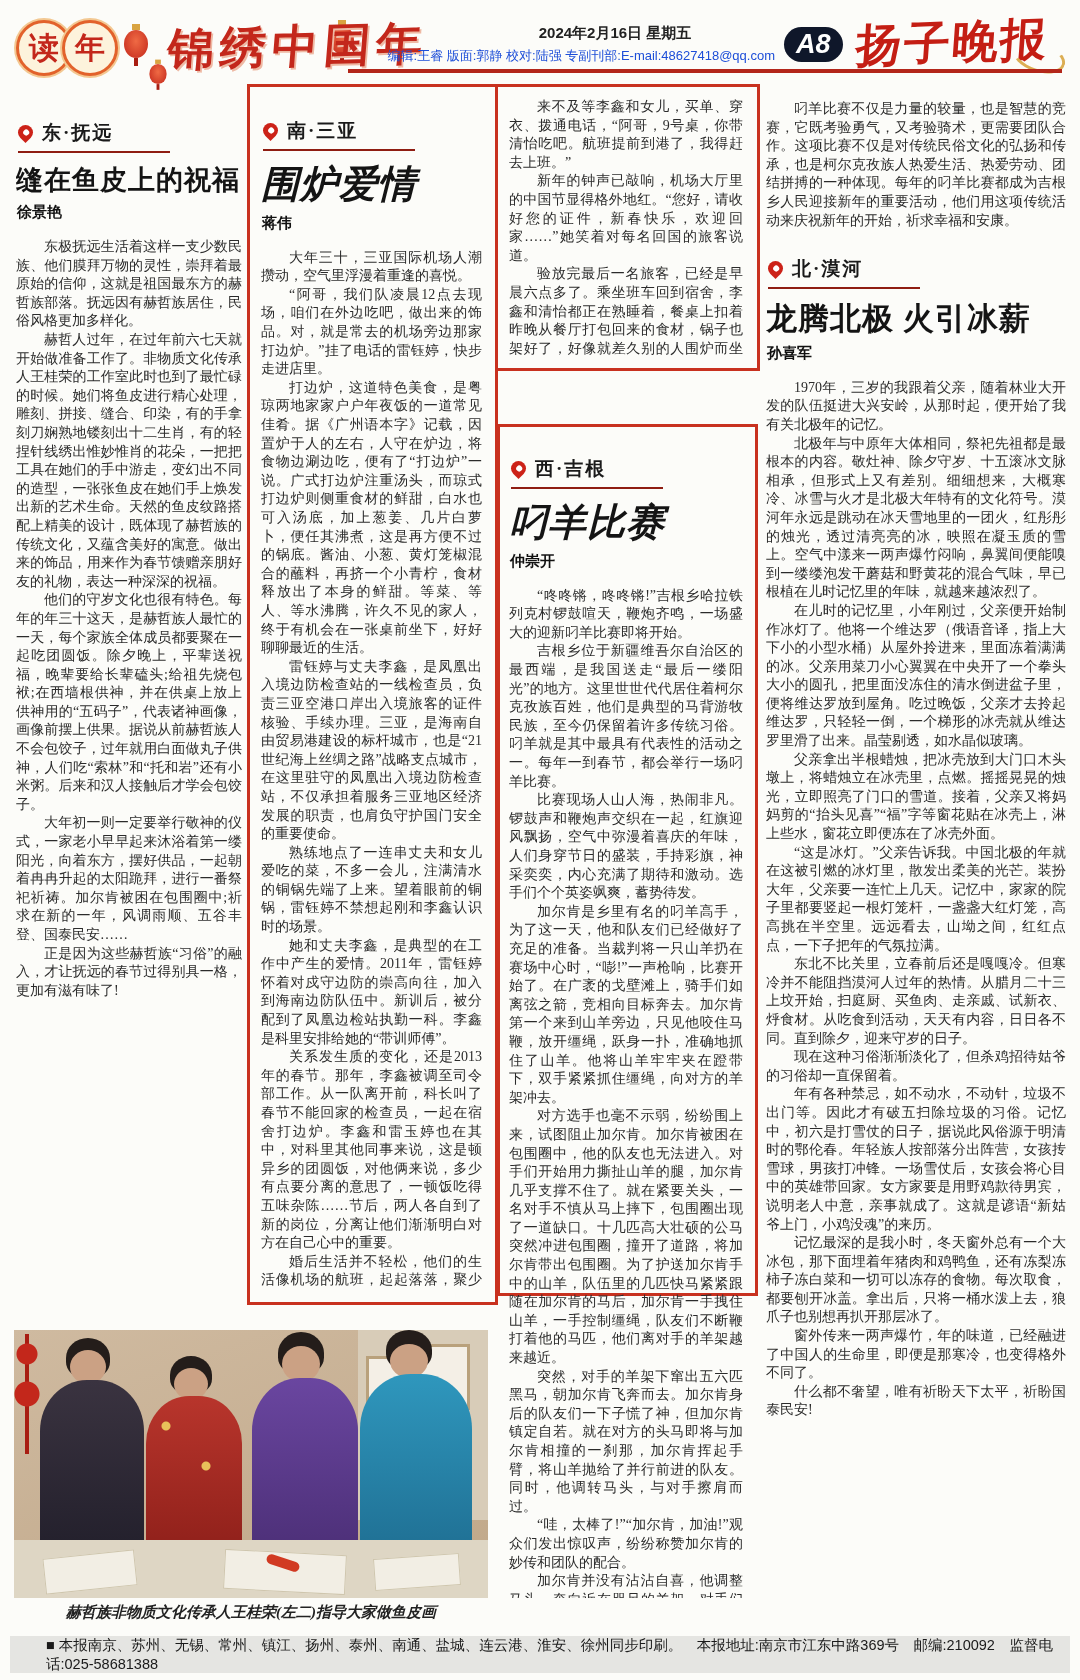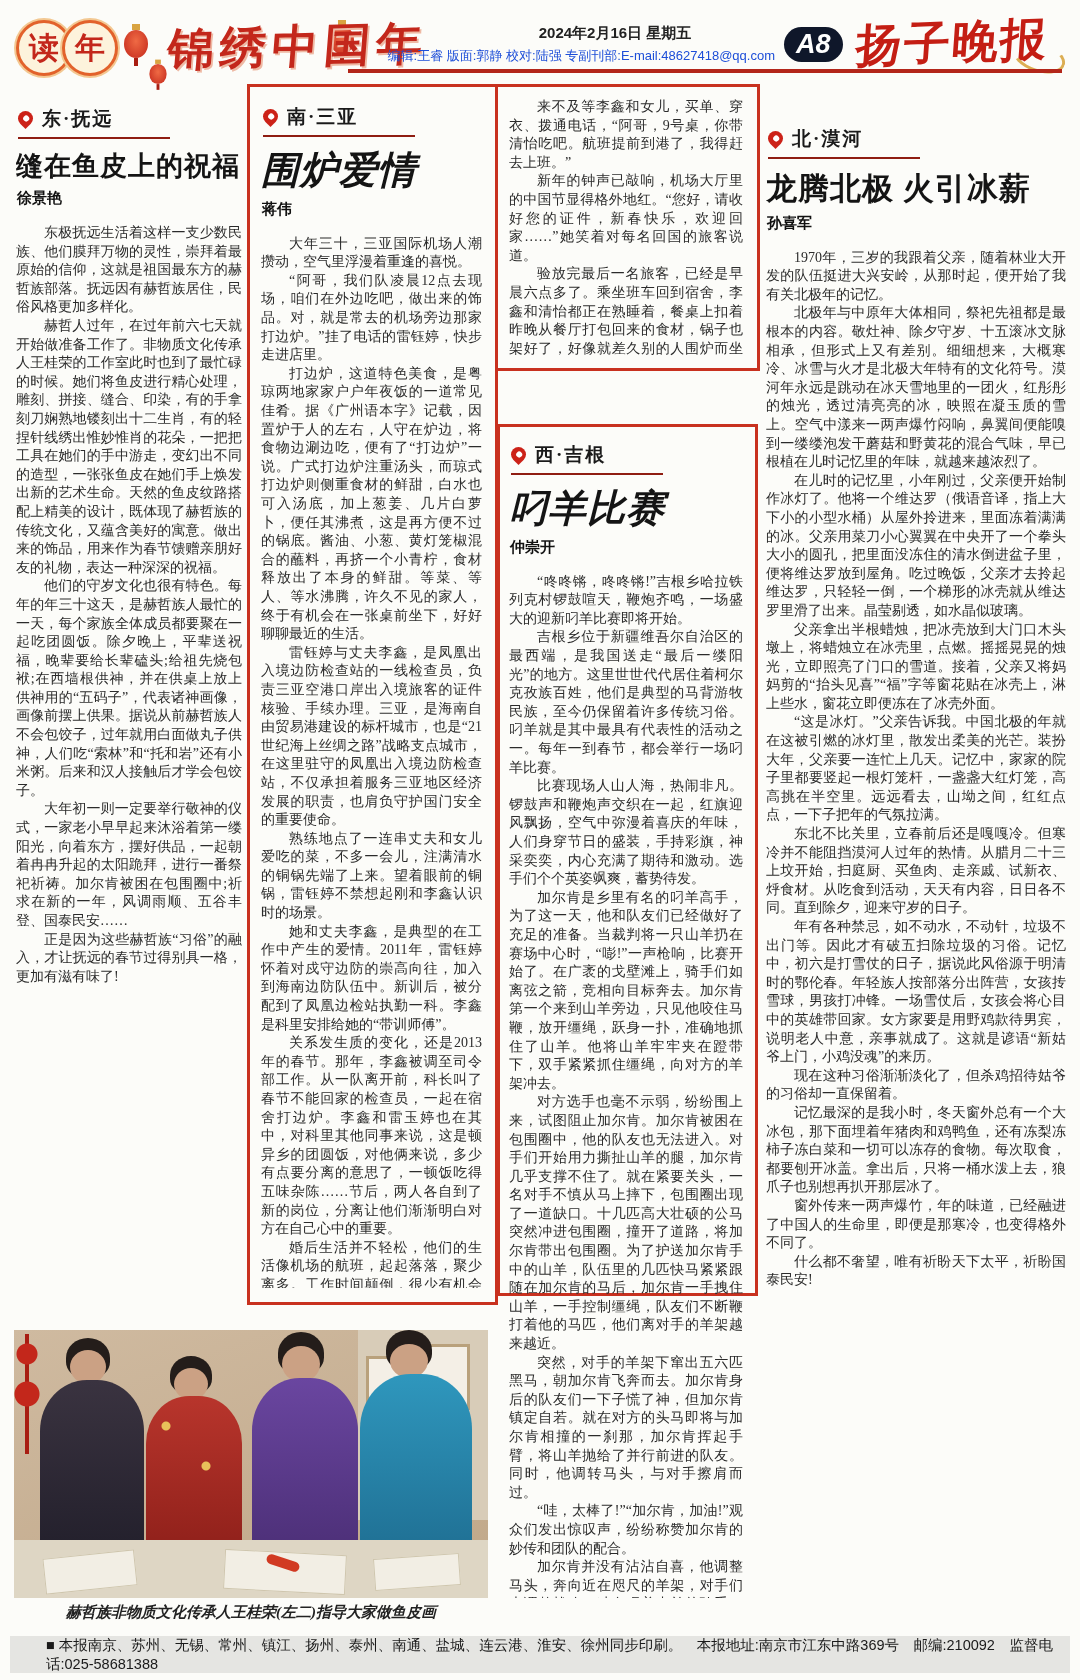--- a/index.html
+++ b/index.html
@@ -32,21 +32,21 @@
   .box-b{left:495px;top:84px;width:259px;height:281px;}
   .box-c{left:497px;top:424px;width:255px;height:866px;}
   
   .col{position:absolute;overflow:hidden;}
   .col1{left:16px;top:102px;width:226px;height:1222px;}
   .col2{left:261px;top:100px;width:221px;height:1188px;}
   .col3t{left:509px;top:98px;width:234px;height:258px;}
   .col3{left:509px;top:438px;width:234px;height:1160px;}
   .col4{left:766px;top:100px;width:300px;height:1498px;}
   
-  .region-row{display:flex;align-items:center;margin:4px 0 0 0;font-family:Liberation Serif, serif;}
+  .region-row{display:flex;align-items:center;margin:18px 0 0 0;font-family:Liberation Serif, serif;}
   .pin{display:inline-block;width:15px;height:15px;background:#cc2218;border-radius:50% 50% 50% 0;
         transform:rotate(-45deg);position:relative;margin:0 9px 2px 2px;flex:none;}
   .pin::after{content:"";position:absolute;left:4.5px;top:4.5px;width:6px;height:6px;background:#fff;border-radius:50%;}
   .region-label{font-size:19px;font-weight:bold;color:#1a1a1a;letter-spacing:2px;}
   .region-rule{width:152px;height:2px;background:#8f1d12;margin:5px 0 12px 2px;}
   .headline{margin:2px 0 0 0;font-weight:bold;color:#141414;line-height:1.15;letter-spacing:1px;}
   .t-s{font-size:27px;}
   .t-b{font-size:38px;font-style:italic;}
   .t-m{font-size:31px;}
   .author{font:bold 15px "Liberation Sans",sans-serif;color:#111;margin:7px 0 16px 1px;}
@@ -159,37 +159,40 @@
         <p class="para">比赛现场人山人海，热闹非凡。锣鼓声和鞭炮声交织在一起，红旗迎风飘扬，空气中弥漫着喜庆的年味，人们身穿节日的盛装，手持彩旗，神采奕奕，内心充满了期待和激动。选手们个个英姿飒爽，蓄势待发。</p>
         <p class="para">加尔肯是乡里有名的叼羊高手，为了这一天，他和队友们已经做好了充足的准备。当裁判将一只山羊扔在赛场中心时，“嘭!”一声枪响，比赛开始了。在广袤的戈壁滩上，骑手们如离弦之箭，竞相向目标奔去。加尔肯第一个来到山羊旁边，只见他咬住马鞭，放开缰绳，跃身一扑，准确地抓住了山羊。他将山羊牢牢夹在蹬带下，双手紧紧抓住缰绳，向对方的羊架冲去。</p>
         <p class="para">对方选手也毫不示弱，纷纷围上来，试图阻止加尔肯。加尔肯被困在包围圈中，他的队友也无法进入。对手们开始用力撕扯山羊的腿，加尔肯几乎支撑不住了。就在紧要关头，一名对手不慎从马上摔下，包围圈出现了一道缺口。十几匹高大壮硕的公马突然冲进包围圈，撞开了道路，将加尔肯带出包围圈。为了护送加尔肯手中的山羊，队伍里的几匹快马紧紧跟随在加尔肯的马后，加尔肯一手拽住山羊，一手控制缰绳，队友们不断鞭打着他的马匹，他们离对手的羊架越来越近。</p>
         <p class="para">突然，对手的羊架下窜出五六匹黑马，朝加尔肯飞奔而去。加尔肯身后的队友们一下子慌了神，但加尔肯镇定自若。就在对方的头马即将与加尔肯相撞的一刹那，加尔肯挥起手臂，将山羊抛给了并行前进的队友。同时，他调转马头，与对手擦肩而过。</p>
         <p class="para">“哇，太棒了!”“加尔肯，加油!”观众们发出惊叹声，纷纷称赞加尔肯的妙传和团队的配合。</p>
         <p class="para">加尔肯并没有沾沾自喜，他调整马头，奔向近在咫尺的羊架，对手们也调整战略，冲向叼着山羊的骑手。加尔肯将大拇指和食指塞进嘴里，发出短促响亮的哨声，队友会心一笑，举起山羊抛向加尔肯。加尔肯接住山羊，快速抽马，瞬间来到对方羊架下，瞄准羊架中心，双脚一蹬，跃起，用力一抛，山羊在空中划出一道完美的抛物线，精准地落在了羊架中心。</p>
       </div>
   </section>
 
   <section class="col col4">
+    <div class="body">
+        <p class="para">叼羊比赛不仅是力量的较量，也是智慧的竞赛，它既考验勇气，又考验骑术，更需要团队合作。这项比赛不仅是对传统民俗文化的弘扬和传承，也是柯尔克孜族人热爱生活、热爱劳动、团结拼搏的一种体现。每年的叼羊比赛都成为吉根乡人民迎接新年的重要活动，他们用这项传统活动来庆祝新年的开始，祈求幸福和安康。</p>
+      </div>
     <div>
       <div class="region-row gap-top">
         <span class="pin"></span>
         <span class="region-label">北·漠河</span>
       </div>
       <div class="region-rule"></div>
       <h1 class="headline t-m">龙腾北极 火引冰薪</h1>
       <div class="author">孙喜军</div>
       <div class="body">
           <p class="para">1970年，三岁的我跟着父亲，随着林业大开发的队伍挺进大兴安岭，从那时起，便开始了我有关北极年的记忆。</p>
           <p class="para">北极年与中原年大体相同，祭祀先祖都是最根本的内容。敬灶神、除夕守岁、十五滚冰文脉相承，但形式上又有差别。细细想来，大概寒冷、冰雪与火才是北极大年特有的文化符号。漠河年永远是跳动在冰天雪地里的一团火，红彤彤的烛光，透过清亮亮的冰，映照在凝玉质的雪上。空气中漾来一两声爆竹闷响，鼻翼间便能嗅到一缕缕泡发干蘑菇和野黄花的混合气味，早已根植在儿时记忆里的年味，就越来越浓烈了。</p>
           <p class="para">在儿时的记忆里，小年刚过，父亲便开始制作冰灯了。他将一个维达罗（俄语音译，指上大下小的小型水桶）从屋外拎进来，里面冻着满满的冰。父亲用菜刀小心翼翼在中央开了一个拳头大小的圆孔，把里面没冻住的清水倒进盆子里，便将维达罗放到屋角。吃过晚饭，父亲才去拎起维达罗，只轻轻一倒，一个梯形的冰壳就从维达罗里滑了出来。晶莹剔透，如水晶似玻璃。</p>
           <p class="para">父亲拿出半根蜡烛，把冰壳放到大门口木头墩上，将蜡烛立在冰壳里，点燃。摇摇晃晃的烛光，立即照亮了门口的雪道。接着，父亲又将妈妈剪的“抬头见喜”“福”字等窗花贴在冰壳上，淋上些水，窗花立即便冻在了冰壳外面。</p>
           <p class="para">“这是冰灯。”父亲告诉我。中国北极的年就在这被引燃的冰灯里，散发出柔美的光芒。装扮大年，父亲要一连忙上几天。记忆中，家家的院子里都要竖起一根灯笼杆，一盏盏大红灯笼，高高挑在半空里。远远看去，山坳之间，红红点点，一下子把年的气氛拉满。</p>
           <p class="para">东北不比关里，立春前后还是嘎嘎冷。但寒冷并不能阻挡漠河人过年的热情。从腊月二十三上坟开始，扫庭厨、买鱼肉、走亲戚、试新衣、烀食材。从吃食到活动，天天有内容，日日各不同。直到除夕，迎来守岁的日子。</p>
+          <p class="para">现在这种习俗渐渐淡化了，但杀鸡招待姑爷的习俗却一直保留着。</p>
           <p class="para">年有各种禁忌，如不动水，不动针，垃圾不出门等。因此才有破五扫除垃圾的习俗。记忆中，初六是打雪仗的日子，据说此风俗源于明清时的鄂伦春。年轻族人按部落分出阵营，女孩抟雪球，男孩打冲锋。一场雪仗后，女孩会将心目中的英雄带回家。女方家要是用野鸡款待男宾，说明老人中意，亲事就成了。这就是谚语“新姑爷上门，小鸡没魂”的来历。</p>
-          <p class="para">现在这种习俗渐渐淡化了，但杀鸡招待姑爷的习俗却一直保留着。</p>
           <p class="para">记忆最深的是我小时，冬天窗外总有一个大冰包，那下面埋着年猪肉和鸡鸭鱼，还有冻梨冻柿子冻白菜和一切可以冻存的食物。每次取食，都要刨开冰盖。拿出后，只将一桶水泼上去，狼爪子也别想再扒开那层冰了。</p>
           <p class="para">窗外传来一两声爆竹，年的味道，已经融进了中国人的生命里，即便是那寒冷，也变得格外不同了。</p>
           <p class="para">什么都不奢望，唯有祈盼天下太平，祈盼国泰民安!</p>
         </div>
     </div>
   </section>
 
   <div class="photo">
     <div class="ph ph-wall"></div>
     <div class="ph ph-frame" style="right:18px;top:14px;width:48px;height:60px;"></div>

